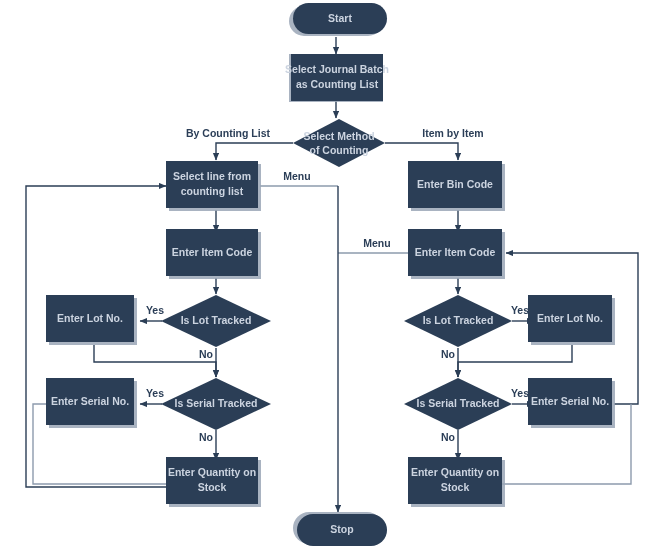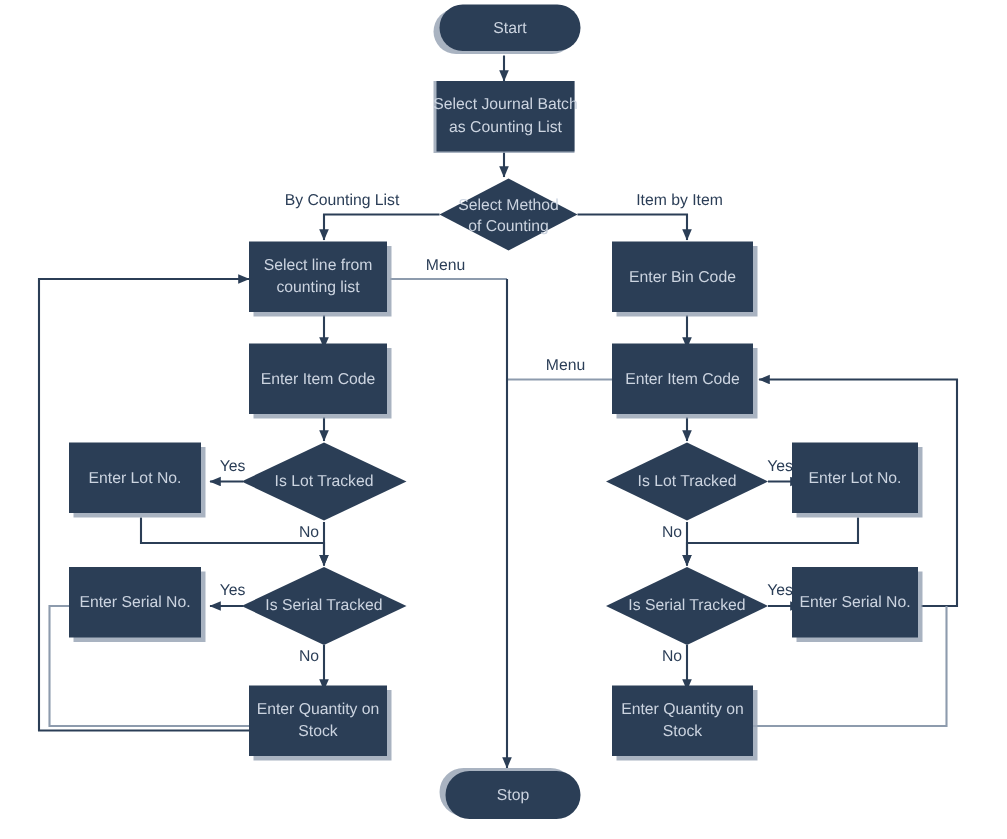--- a/index.html
+++ b/index.html
@@ -11,20 +11,21 @@
     width: 671px;
     height: 559px;
     font-family: "Liberation Sans", sans-serif;
     overflow: hidden;
     position: relative;
   }
   #flow-root {
     position: relative;
     width: 671px;
     height: 559px;
+    font-weight: bold;
   }
   svg.layer {
     position: absolute;
     left: 0;
     top: 0;
     width: 671px;
     height: 559px;
   }
   .node-label {
     fill: #ccd4e0;

